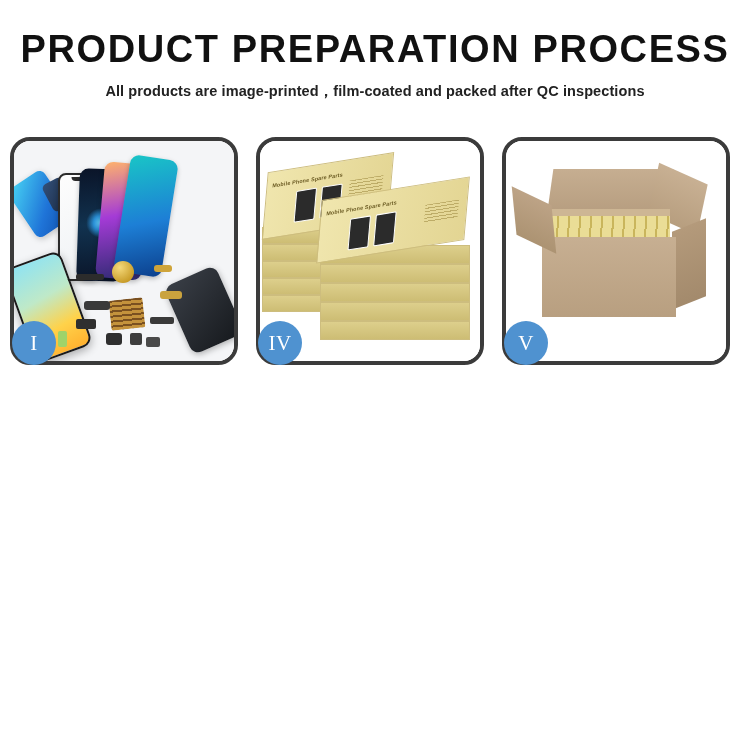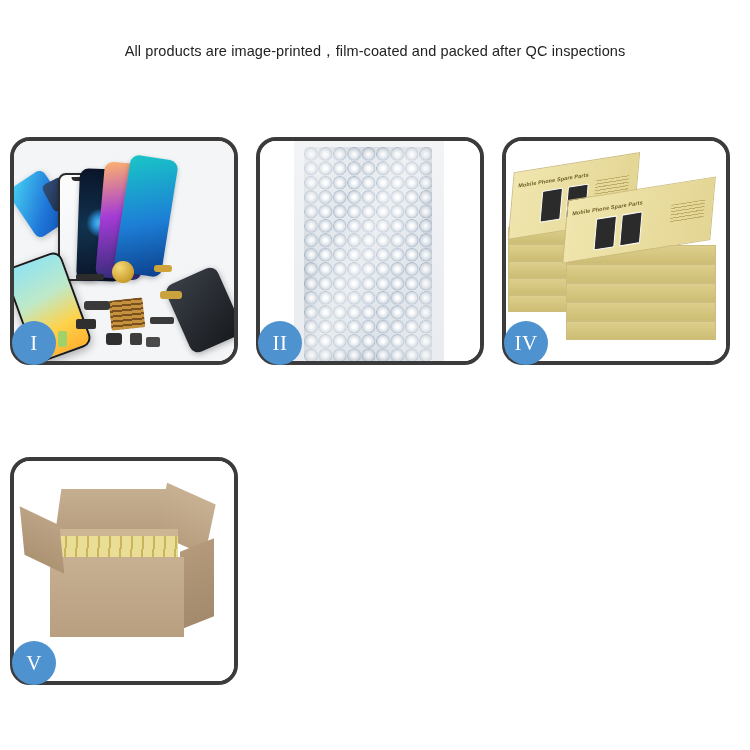--- a/index.html
+++ b/index.html
@@ -7,21 +7,21 @@
     width:750px;height:750px;background:#ffffff;
     font-family:"Liberation Sans","DejaVu Sans",sans-serif;
     overflow:hidden;position:relative;
   }
   .header{width:100%;text-align:center;padding-top:30px;box-sizing:border-box;}
   .title{
     font-size:38px;letter-spacing:1.6px;color:#111;font-weight:700;
     line-height:1.05;white-space:nowrap;
   }
   .subtitle{
-    font-size:14.5px;color:#222;margin-top:12px;letter-spacing:.1px;white-space:nowrap;
+    font-size:14.5px;color:#222;margin-top:12px;letter-spacing:.1px;white-space:nowrap;font-weight:bold;
   }
 
   .grid{
     position:absolute;left:10px;top:137px;width:730px;
     display:grid;grid-template-columns:repeat(3,228px);
     grid-template-rows:228px 228px;column-gap:18px;row-gap:92px;
   }
   .panel{
     position:relative;border:4px solid #3b3b3b;border-radius:20px;
     background:#fff;box-sizing:border-box;overflow:visible;
@@ -158,20 +158,21 @@
        background:rgba(228,214,190,.85);transform:skewY(-17deg);}
   .tapeTab{position:absolute;left:68px;top:84px;width:20px;height:24px;
        background:rgba(185,160,130,.8);}
   .tapeTab2{position:absolute;left:68px;top:160px;width:20px;height:16px;
        background:rgba(185,160,130,.75);}
 </style>
 </head>
 <body>
 
 <div class="header">
+  <div class="title">PRODUCT PREPARATION PROCESS</div>
   <div class="subtitle">All products are image-printed，film-coated and packed after QC inspections</div>
 </div>
 
 <div class="grid">
 
   <div class="panel">
     <div class="stage p1">
       <div class="blue-lcd"></div>
       <div class="glass"></div>
       <div class="ph ph3"></div>
@@ -188,27 +189,20 @@
       <div class="bar b5"></div>
       <div class="bar b6"></div>
       <div class="bar b7"></div>
       <div class="bar b8"></div>
       <div class="bar b9"></div>
       <div class="bar b10"></div>
     </div>
     <div class="badge">I</div>
   </div>
 
-  <div class="panel">
-    <div class="stage">
-      <div class="wrapbg"></div>
-      <div class="bubbles"></div>
-    </div>
-    <div class="badge">II</div>
-  </div>
 
 
   <div class="panel">
     <div class="stage">
       <div class="stack" id="stackHost">
           <div class="kbox kside" style="left: 2px; top: 86px; width: 104px; height: 17px;"></div>
           <div class="kbox kside" style="left: 2px; top: 103px; width: 104px; height: 17px;"></div>
           <div class="kbox kside" style="left: 2px; top: 120px; width: 104px; height: 17px;"></div>
           <div class="kbox kside" style="left: 2px; top: 137px; width: 104px; height: 17px;"></div>
           <div class="kbox kside" style="left: 2px; top: 154px; width: 104px; height: 17px;"></div>

